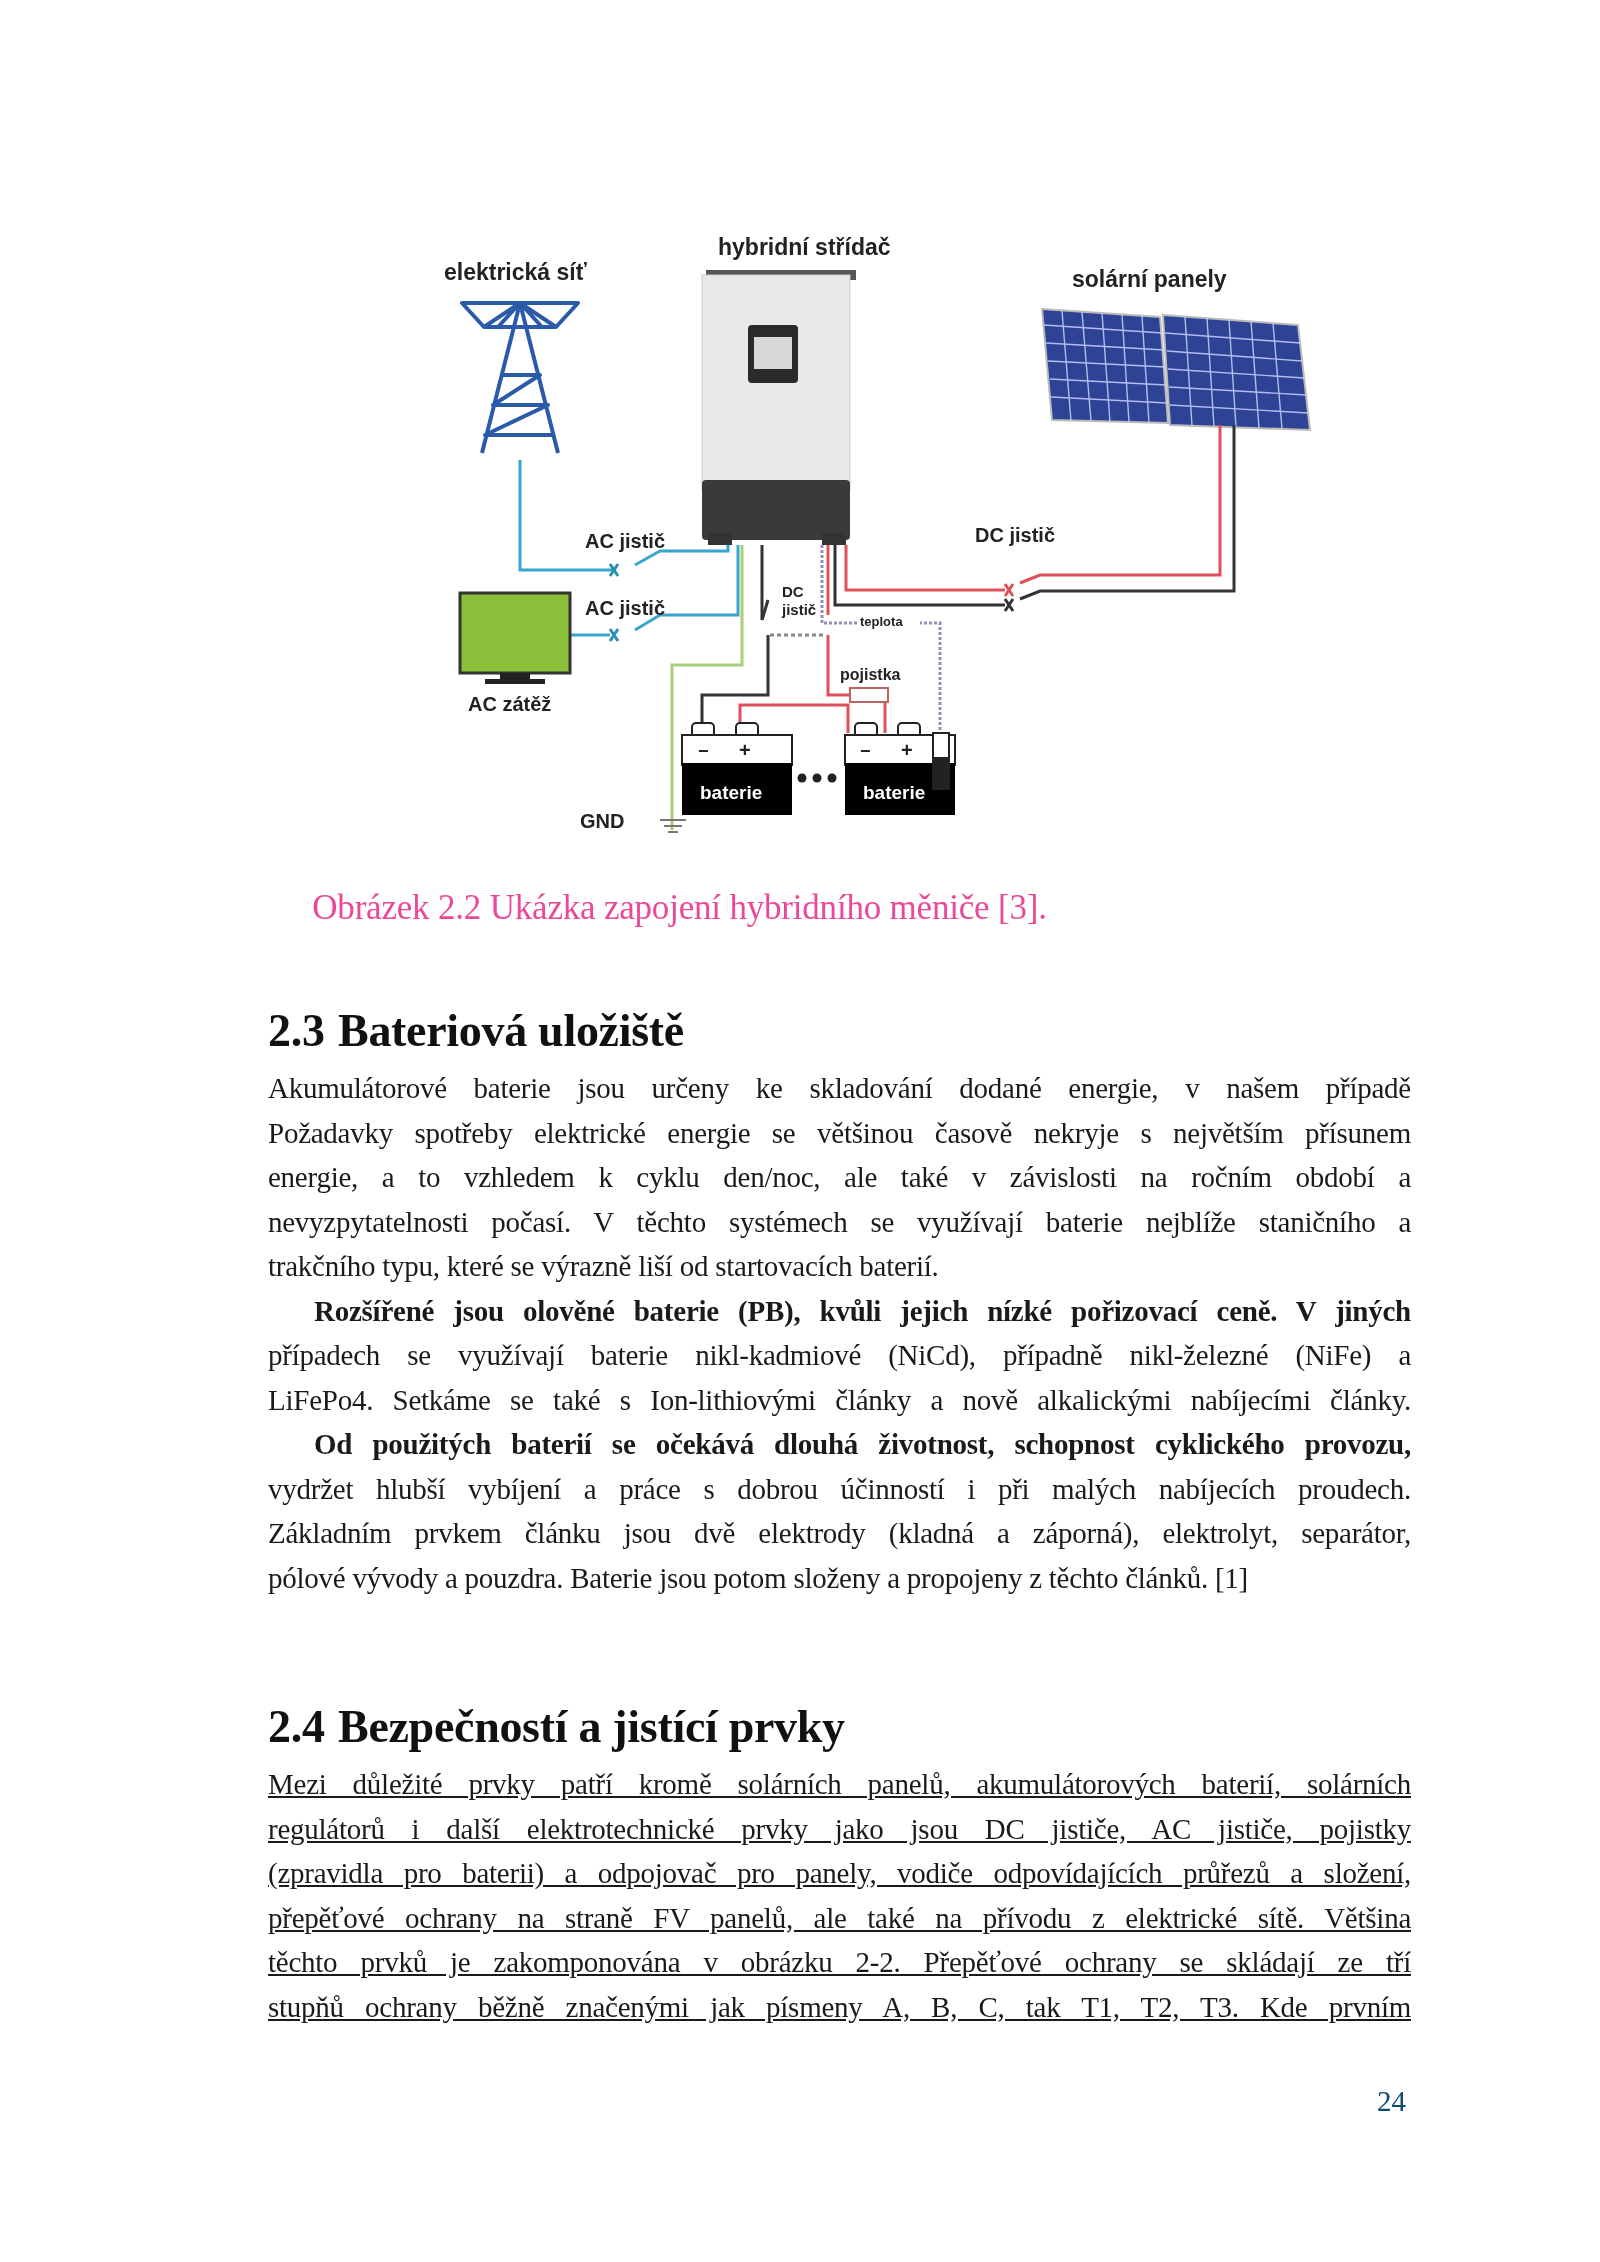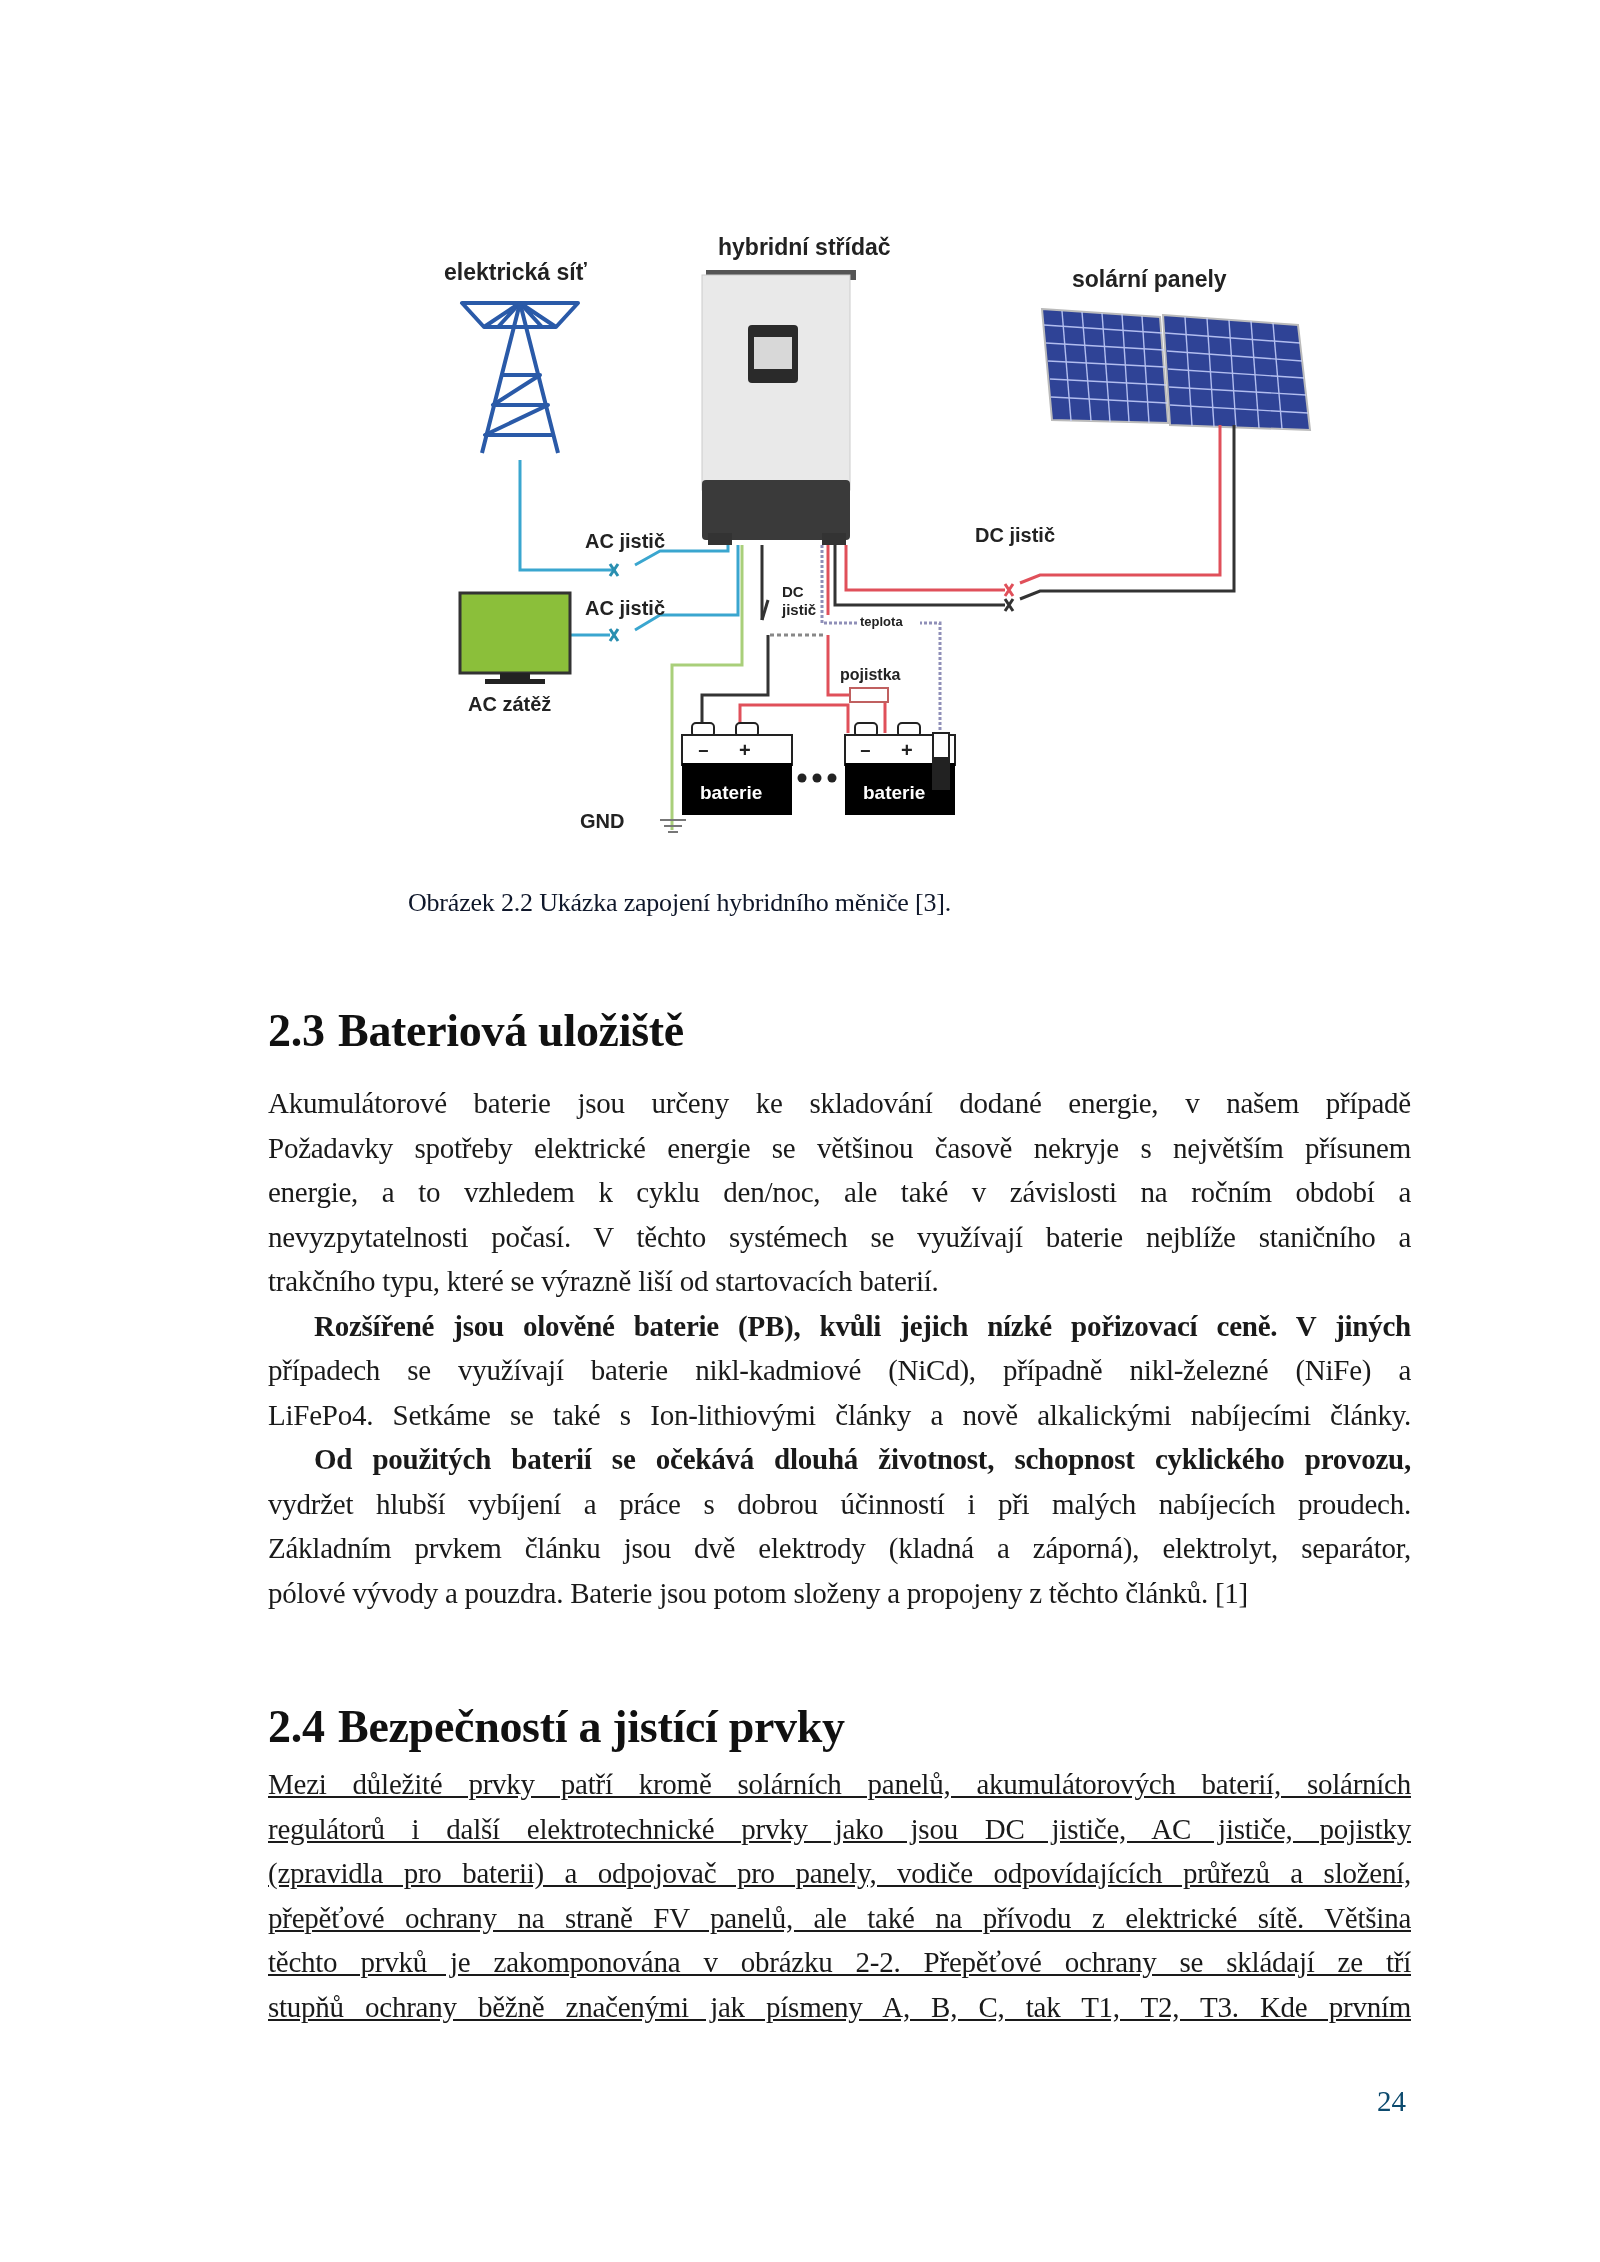--- a/index.html
+++ b/index.html
@@ -2,21 +2,21 @@
 <html><head>
 <meta charset="utf-8">
 <style>
   html, body { margin: 0; padding: 0; background: #ffffff; }
   body { width: 1600px; height: 2262px; position: relative; overflow: hidden; }
   .page { position: absolute; left: 0; top: 0; width: 1600px; height: 2262px; background: #fff; }
   .figure { position: absolute; left: 430px; top: 225px; width: 920px; height: 630px; }
   .figure svg { width: 920px; height: 630px; display: block; }
   .lbl { font-family: "Liberation Sans", sans-serif; font-weight: bold; fill: #222; }
   .caption { position: absolute; left: 0; width: 1359px; top: 888px; text-align: center;
-    font-family: "Liberation Serif", serif; font-size: 26px; color: #0f172a; letter-spacing: -0.2px; }
+    font-family: "Liberation Serif", serif; font-size: 35px; color: #ec4899; letter-spacing: -0.2px; }
   .h2 { position: absolute; left: 268px; font-family: "Liberation Serif", serif; font-weight: bold;
     font-size: 46px; color: #111; letter-spacing: -0.3px; }
   .h2 .num { display: inline-block; width: 70px; }
   .para { position: absolute; left: 268px; width: 1143px; font-family: "Liberation Serif", serif;
     font-size: 29px; line-height: 44.5px; color: #1a1a1a; text-align: justify; letter-spacing: -0.25px; }
   .para .line { display: block; text-align: justify; text-align-last: justify; white-space: nowrap; height: 44.5px; }
   .para .line.last { text-align-last: left; }
   .para .line.indent { padding-left: 46px; font-weight: bold; }
   .pagenum { position: absolute; left: 1377px; top: 2085px; font-family: "Liberation Serif", serif;
     font-size: 29px; color: #0c4a6e; }
@@ -168,21 +168,21 @@
       </g>
     </svg>
   </div>
 
   <div class="caption">Obrázek 2.2 Ukázka zapojení hybridního měniče [3].</div>
 
   <div class="h2" style="top:1004px;">
     <span class="num">2.3</span><span>Bateriová uložiště</span>
   </div>
 
-  <div class="para" style="top:1066px;margin-top:15px;">
+  <div class="para" style="top:1066px;">
     <span class="line">Akumulátorové baterie jsou určeny ke skladování dodané energie, v našem případě</span>
     <span class="line">Požadavky spotřeby elektrické energie se většinou časově nekryje s největším přísunem</span>
     <span class="line">energie, a to vzhledem k cyklu den/noc, ale také v závislosti na ročním období a</span>
     <span class="line">nevyzpytatelnosti počasí. V těchto systémech se využívají baterie nejblíže staničního a</span>
     <span class="line last">trakčního typu, které se výrazně liší od startovacích baterií.</span>
     <span class="line indent">Rozšířené jsou olověné baterie (PB), kvůli jejich nízké pořizovací ceně. V jiných</span>
     <span class="line">případech se využívají baterie nikl-kadmiové (NiCd), případně nikl-železné (NiFe) a</span>
     <span class="line">LiFePo4. Setkáme se také s Ion-lithiovými články a nově alkalickými nabíjecími články.</span>
     <span class="line indent">Od použitých baterií se očekává dlouhá životnost, schopnost cyklického provozu,</span>
     <span class="line">vydržet hlubší vybíjení a práce s dobrou účinností i při malých nabíjecích proudech.</span>

